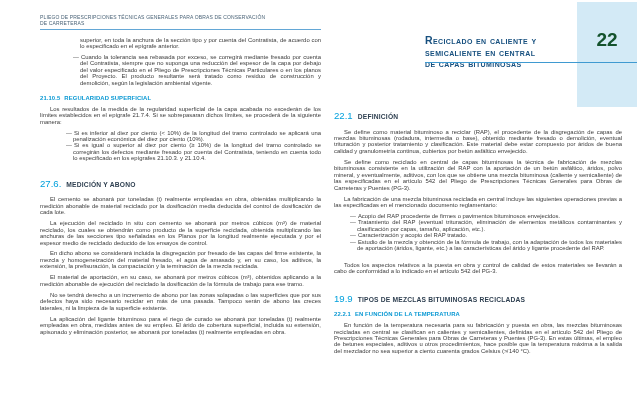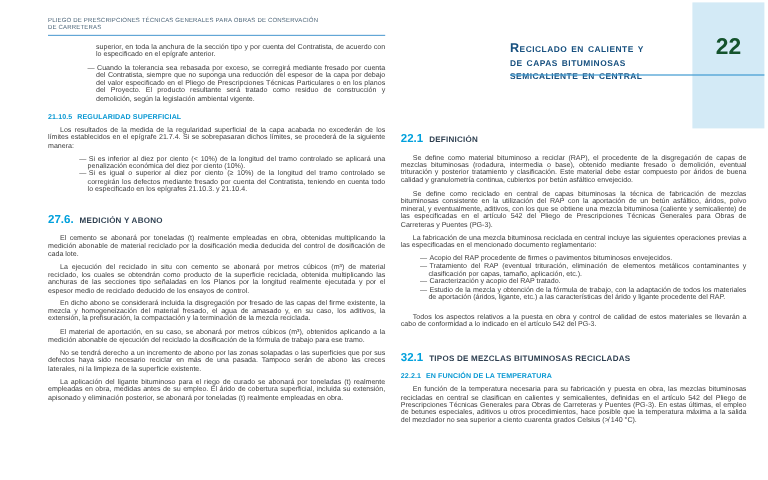--- a/index.html
+++ b/index.html
@@ -15,21 +15,21 @@
   .para.noindent{text-indent:0;}
   .indent-block{margin-left:40px;}
   .dash-item{margin:0 0 0 0;text-indent:-7px;}
   .dash{margin-right:2px;}
   .list-l1{margin:0 0 4.5px 33px;}
   .list-r{margin:0 0 6px 23px;}
 
   .h-sub{margin:8.5px 0 5px 0;font-weight:bold;font-size:5.9px;color:#0898d3;letter-spacing:.1px;}
   .h-sub .h-sub-label{margin-left:4px;}
   .h-big{margin:11px 0 5.5px 0;}
-  .h-big .h-num{font-weight:bold;font-size:9.6px;color:#00a0dc;}
+  .h-big .h-num{font-weight:normal;font-size:9.6px;color:#00a0dc;}
   .h-big .h-label{font-weight:bold;font-size:6.7px;color:#2e3f50;margin-left:5px;letter-spacing:.2px;}
 
   
   #right-col{position:absolute;left:334px;top:100px;width:288px;}
   #chapter-title{position:absolute;left:425px;top:35px;width:156px;
                  font-variant:small-caps;font-weight:bold;color:#17507f;
                  font-size:10.5px;line-height:11.5px;letter-spacing:.4px;}
   #chapter-band{position:absolute;left:577px;top:2px;width:60px;height:105px;background:#d3eaf6;}
   #chapter-number{position:absolute;left:577px;top:29px;width:60px;text-align:center;
                   font-weight:bold;font-size:19px;color:#14532d;}
@@ -82,22 +82,22 @@
       <div class="para">El material de aportación, en su caso, se abonará por metros cúbicos (m³), obtenidos aplicando a la medición abonable de ejecución del reciclado la dosificación de la fórmula de trabajo para ese tramo.</div>
       <div class="para">No se tendrá derecho a un incremento de abono por las zonas solapadas o las superficies que por sus defectos haya sido necesario reciclar en más de una pasada. Tampoco serán de abono las creces laterales, ni la limpieza de la superficie existente.</div>
       <div class="para">La aplicación del ligante bituminoso para el riego de curado se abonará por toneladas (t) realmente empleadas en obra, medidas antes de su empleo. El árido de cobertura superficial, incluida su extensión, apisonado y eliminación posterior, se abonará por toneladas (t) realmente empleadas en obra.</div>
     </div>
   </div>
 
   <div id="chapter-band"></div>
   <div id="chapter-number">22</div>
   <div id="chapter-title">
     <div>Reciclado en caliente y</div>
+    <div>semicaliente en central</div>
     <div>de capas bituminosas</div>
-    <div>semicaliente en central</div>
   </div>
   <div id="title-rule"></div>
 
   <div id="right-col">
 
     <div class="h-big" style="margin-top:5px;">
       <span class="h-num">22.1</span><span class="h-label">DEFINICIÓN</span>
     </div>
 
     <div class="body-text">
@@ -115,21 +115,21 @@
           <span class="dash">—</span><span>Caracterización y acopio del RAP tratado.</span>
         </div>
         <div class="dash-item">
           <span class="dash">—</span><span>Estudio de la mezcla y obtención de la fórmula de trabajo, con la adaptación de todos los materiales de aportación (áridos, ligante, etc.) a las características del árido y ligante procedente del RAP.</span>
         </div>
       </div>
       <div class="para gap-top">Todos los aspectos relativos a la puesta en obra y control de calidad de estos materiales se llevarán a cabo de conformidad a lo indicado en el artículo 542 del PG-3.</div>
     </div>
 
     <div class="h-big" style="margin-top:13px;">
-      <span class="h-num">32.1</span><span class="h-label">TIPOS DE MEZCLAS BITUMINOSAS RECICLADAS</span>
+      <span class="h-num">19.9</span><span class="h-label">TIPOS DE MEZCLAS BITUMINOSAS RECICLADAS</span>
     </div>
 
     <div class="h-sub" style="margin-top:4px;">
       <span>22.2.1</span><span class="h-sub-label">EN FUNCIÓN DE LA TEMPERATURA</span>
     </div>
 
     <div class="body-text">
       <div class="para">En función de la temperatura necesaria para su fabricación y puesta en obra, las mezclas bituminosas recicladas en central se clasifican en calientes y semicalientes, definidas en el artículo 542 del Pliego de Prescripciones Técnicas Generales para Obras de Carreteras y Puentes (PG-3). En estas últimas, el empleo de betunes especiales, aditivos u otros procedimientos, hace posible que la temperatura máxima a la salida del mezclador no sea superior a ciento cuarenta grados Celsius (≯ 140 °C).</div>
     </div>
   </div>

